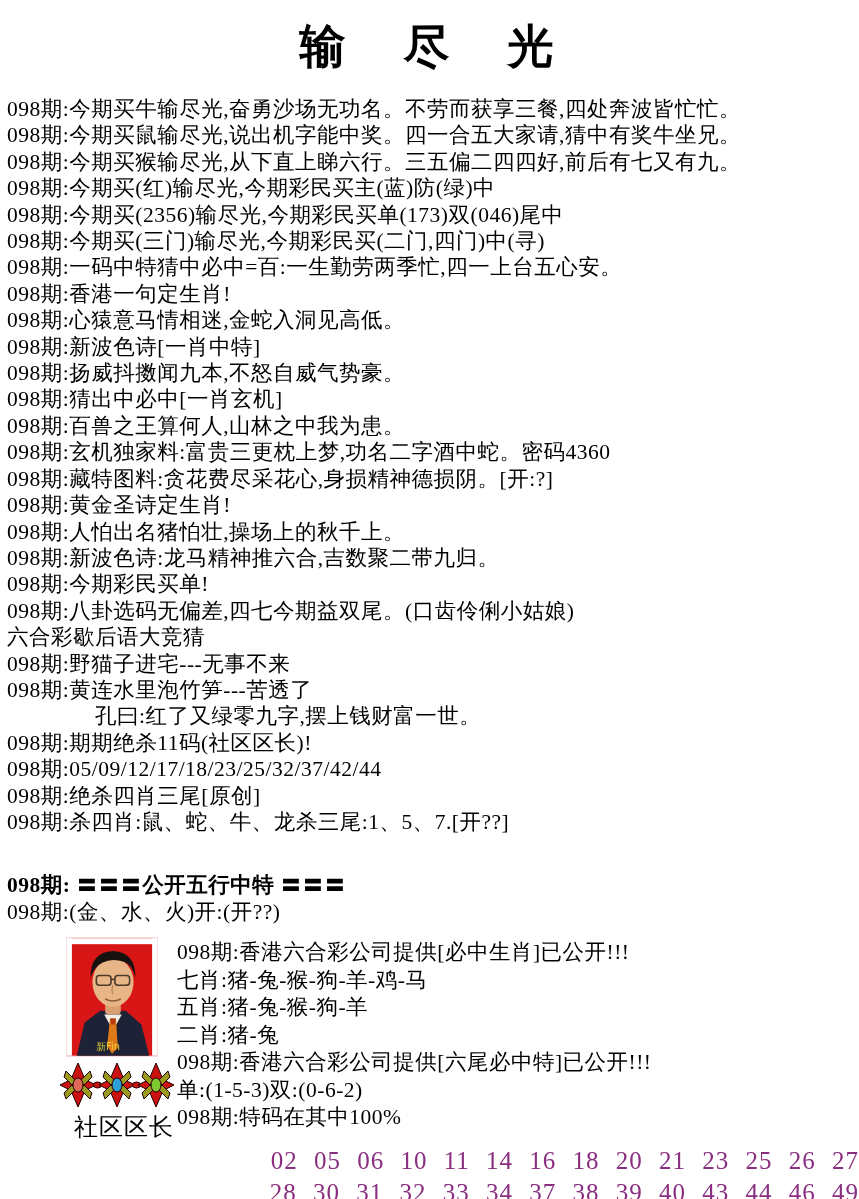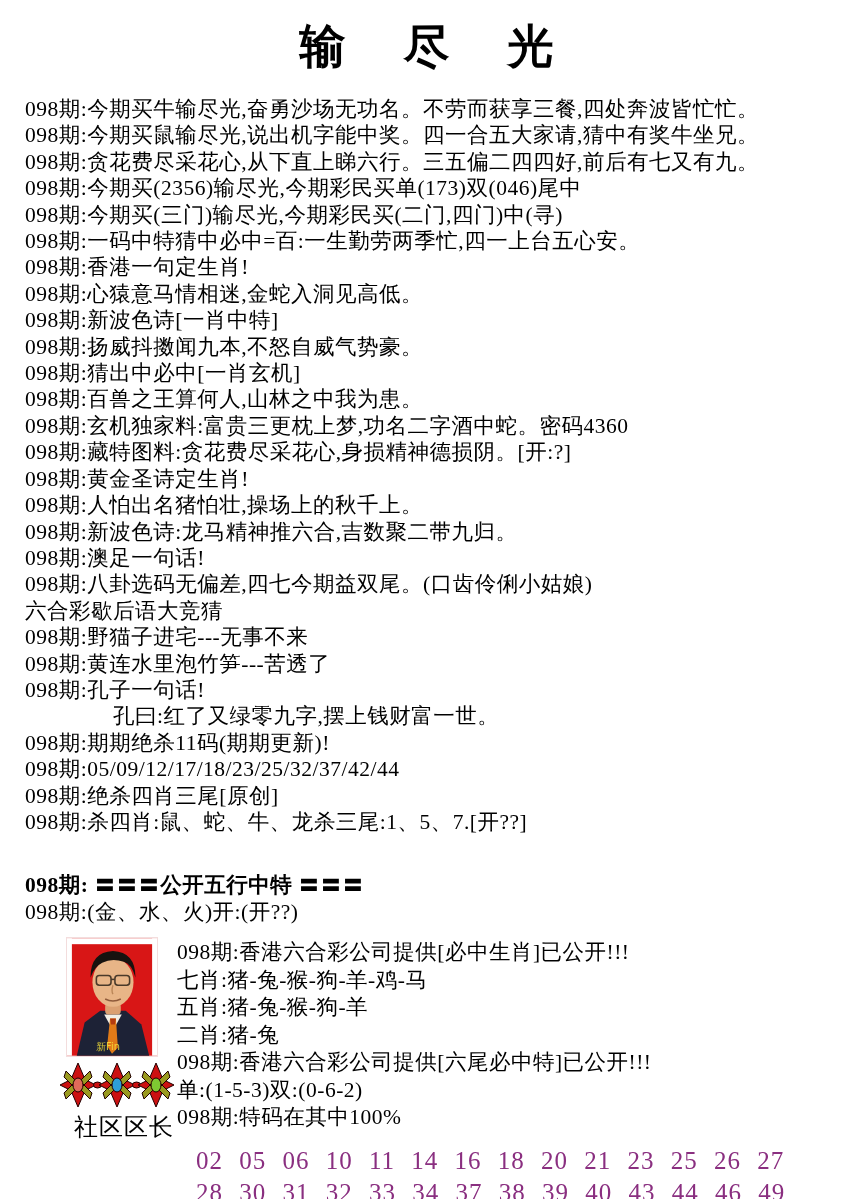--- a/index.html
+++ b/index.html
@@ -12,21 +12,21 @@
   }
   .page { width: 859px; height: 891px; padding-top: 16px; }
   .title {
     text-align: center;
     font-size: 46px;
     font-weight: bold;
     letter-spacing: 6px;
     margin-bottom: 18px;
     font-family: "Liberation Serif", "DejaVu Serif", serif;
   }
-  .content { padding-left: 25px; }
+  .content { padding-left: 7px; }
   .line {
     font-size: 21.5px;
     line-height: 26.4px;
     letter-spacing: 0.5px;
     white-space: nowrap;
   }
   .line.indent { padding-left: 88px; }
   .line.bars { font-weight: bold; margin-top: 37px; }
   .footer {
     display: flex;
@@ -47,55 +47,55 @@
   .footer-right .line { line-height: 27.5px; }
   .numbers {
     margin-top: 2px;
     padding-left: 196px;
     color: #8a2f80;
     font-size: 25px;
     font-weight: 500;
     letter-spacing: 1px;
     word-spacing: 9px;
   }
-  .numbers .num-row { line-height: 32px; white-space: nowrap; }
+  .numbers .num-row { line-height: 32px; white-space: nowrap; text-align: right; }
 </style>
 </head>
 <body>
 
 <div class="page">
 
   <h1 class="title">输　尽　光</h1>
 
   <div class="content">
     <div class="line">098期:今期买牛输尽光,奋勇沙场无功名。不劳而获享三餐,四处奔波皆忙忙。</div>
     <div class="line">098期:今期买鼠输尽光,说出机字能中奖。四一合五大家请,猜中有奖牛坐兄。</div>
-    <div class="line">098期:贪花费尽采花心,从下直上睇六行。三五偏二四四好,前后有七又有九。</div>
+    <div class="line">098期:今期买猴输尽光,从下直上睇六行。三五偏二四四好,前后有七又有九。</div>
+    <div class="line">098期:今期买(红)输尽光,今期彩民买主(蓝)防(绿)中</div>
     <div class="line">098期:今期买(2356)输尽光,今期彩民买单(173)双(046)尾中</div>
     <div class="line">098期:今期买(三门)输尽光,今期彩民买(二门,四门)中(寻)</div>
     <div class="line">098期:一码中特猜中必中=百:一生勤劳两季忙,四一上台五心安。</div>
     <div class="line">098期:香港一句定生肖!</div>
     <div class="line">098期:心猿意马情相迷,金蛇入洞见高低。</div>
     <div class="line">098期:新波色诗[一肖中特]</div>
     <div class="line">098期:扬威抖擞闻九本,不怒自威气势豪。</div>
     <div class="line">098期:猜出中必中[一肖玄机]</div>
     <div class="line">098期:百兽之王算何人,山林之中我为患。</div>
     <div class="line">098期:玄机独家料:富贵三更枕上梦,功名二字酒中蛇。密码4360</div>
     <div class="line">098期:藏特图料:贪花费尽采花心,身损精神德损阴。[开:?]</div>
     <div class="line">098期:黄金圣诗定生肖!</div>
     <div class="line">098期:人怕出名猪怕壮,操场上的秋千上。</div>
     <div class="line">098期:新波色诗:龙马精神推六合,吉数聚二带九归。</div>
-    <div class="line">098期:澳足一句话!</div>
+    <div class="line">098期:今期彩民买单!</div>
     <div class="line">098期:八卦选码无偏差,四七今期益双尾。(口齿伶俐小姑娘)</div>
     <div class="line">六合彩歇后语大竞猜</div>
     <div class="line">098期:野猫子进宅---无事不来</div>
     <div class="line">098期:黄连水里泡竹笋---苦透了</div>
-    <div class="line">098期:孔子一句话!</div>
     <div class="line indent">孔曰:红了又绿零九字,摆上钱财富一世。</div>
-    <div class="line">098期:期期绝杀11码(期期更新)!</div>
+    <div class="line">098期:期期绝杀11码(社区区长)!</div>
     <div class="line">098期:05/09/12/17/18/23/25/32/37/42/44</div>
     <div class="line">098期:绝杀四肖三尾[原创]</div>
     <div class="line">098期:杀四肖:鼠、蛇、牛、龙杀三尾:1、5、7.[开??]</div>
     <div class="line bars">098期: 〓〓〓公开五行中特 〓〓〓</div>
     <div class="line">098期:(金、水、火)开:(开??)</div>
   </div>
 
   <div class="footer">
     <div class="footer-left">
       <svg class="portrait" width="92" height="120" viewBox="0 0 92 120" xmlns="http://www.w3.org/2000/svg">

